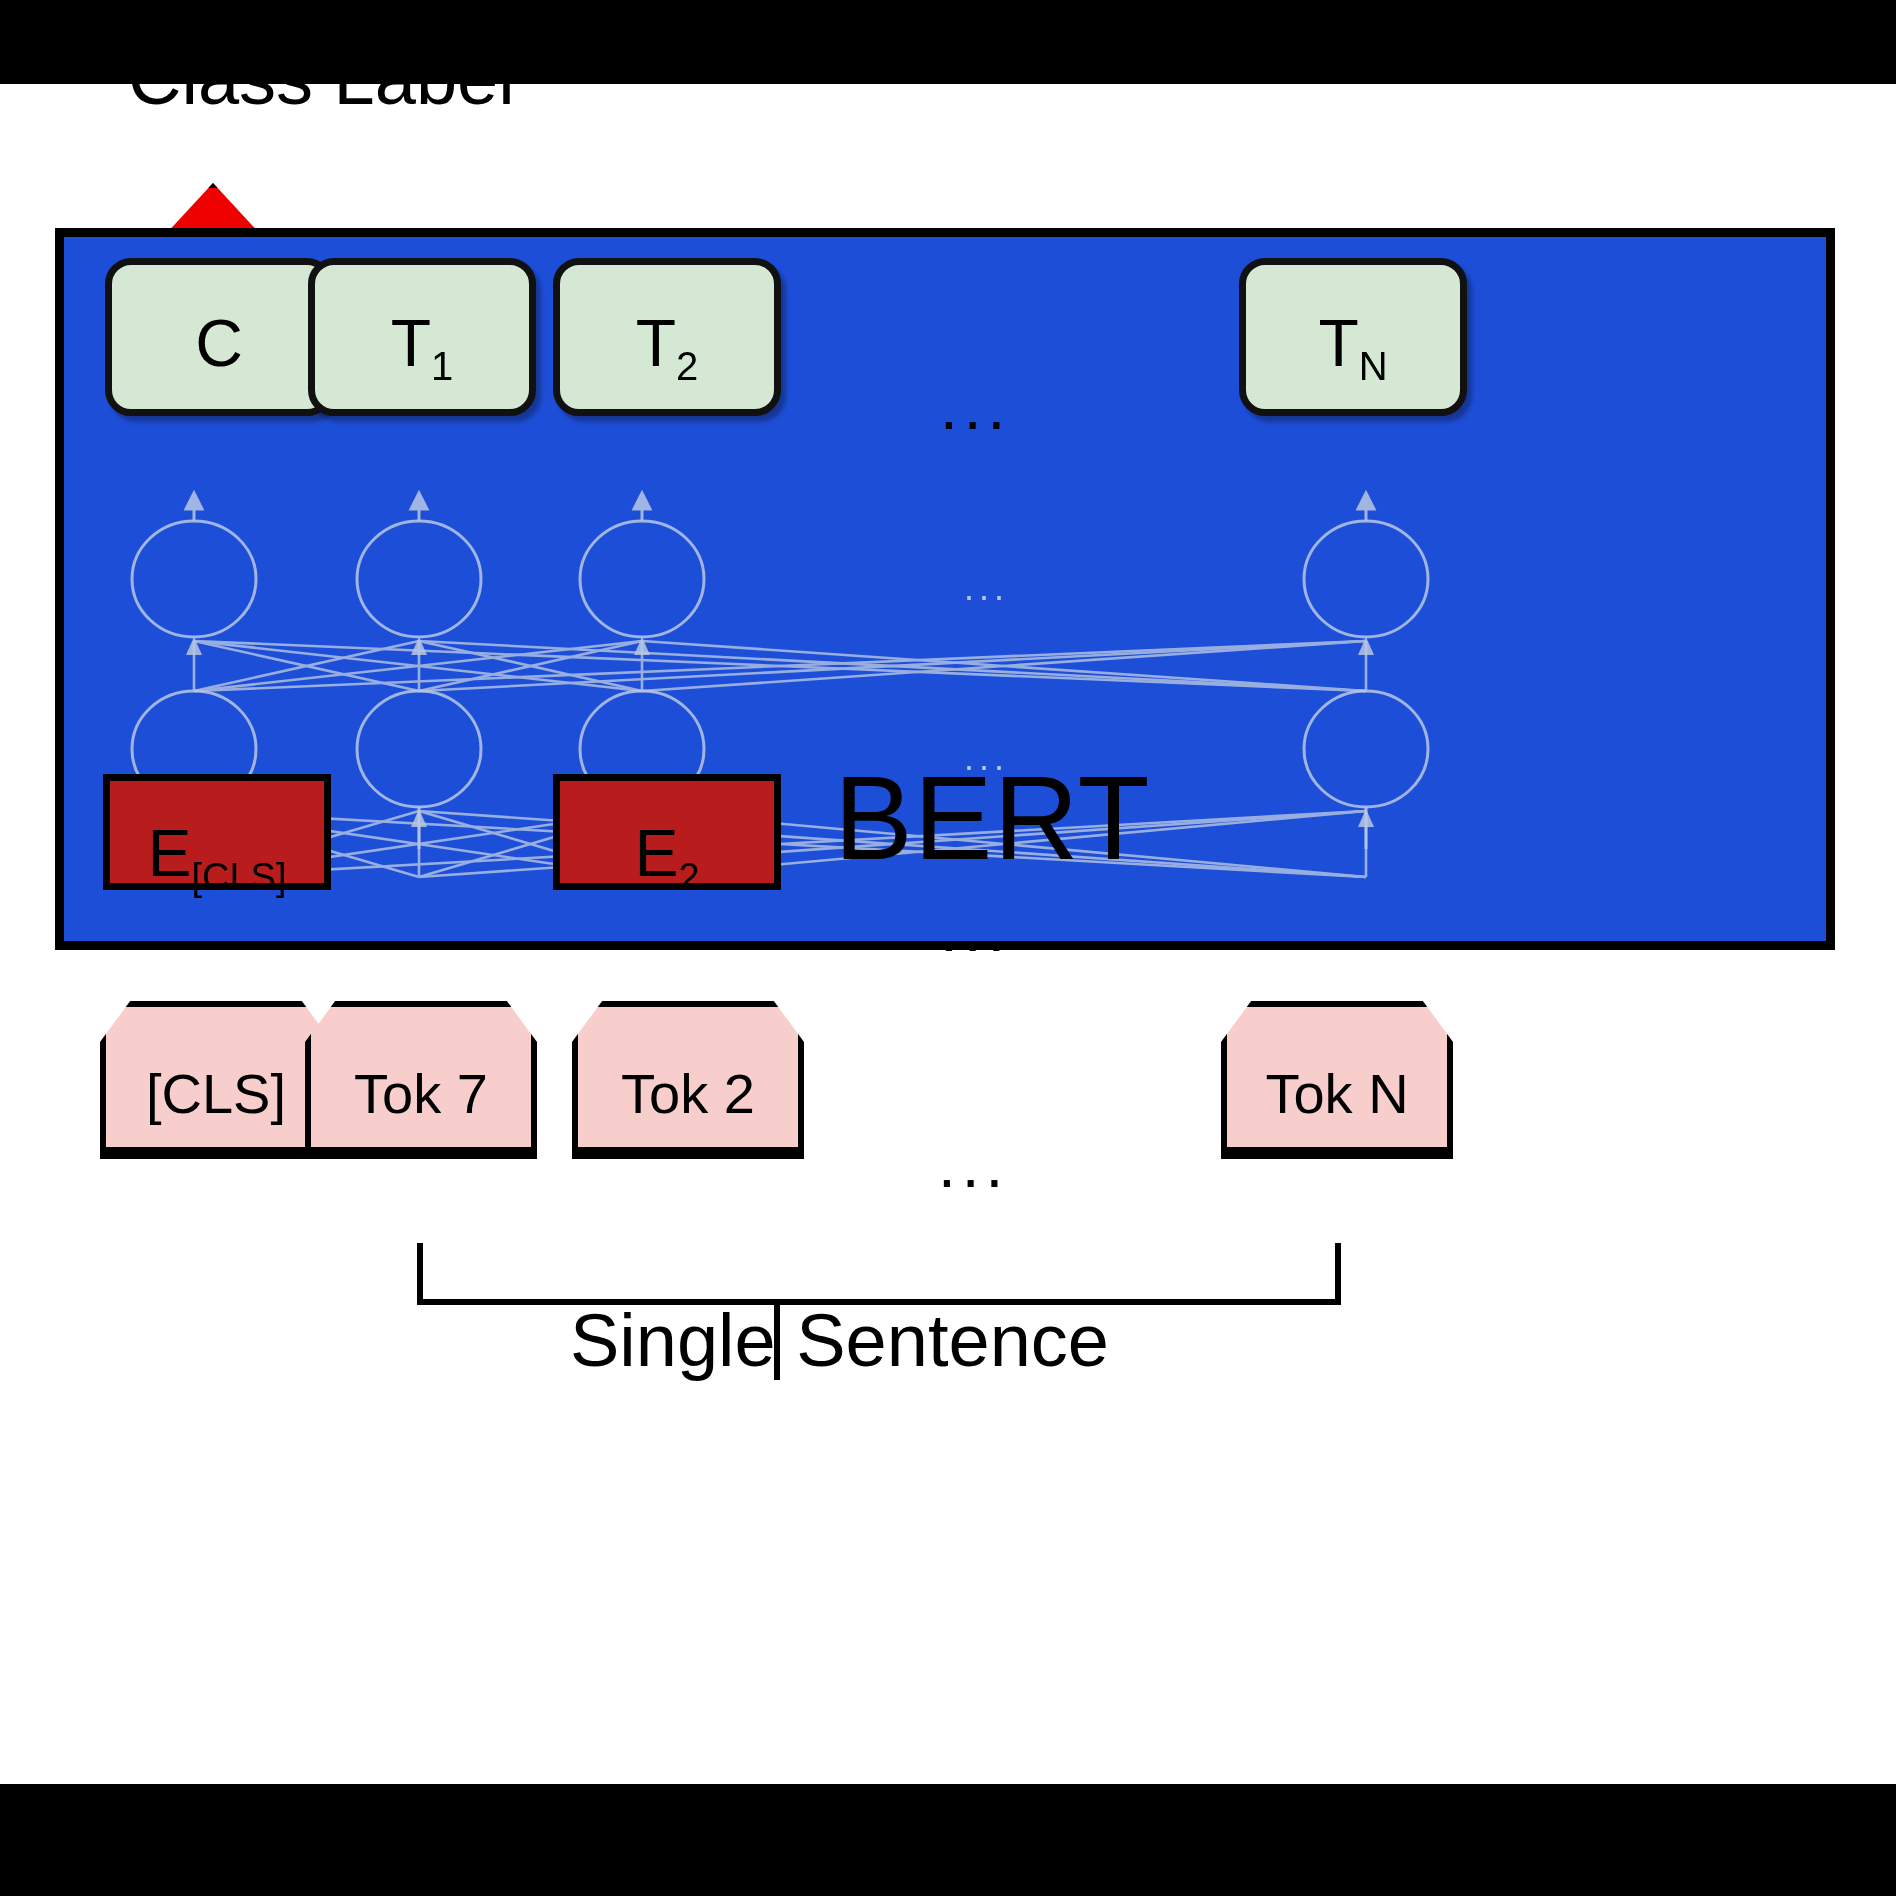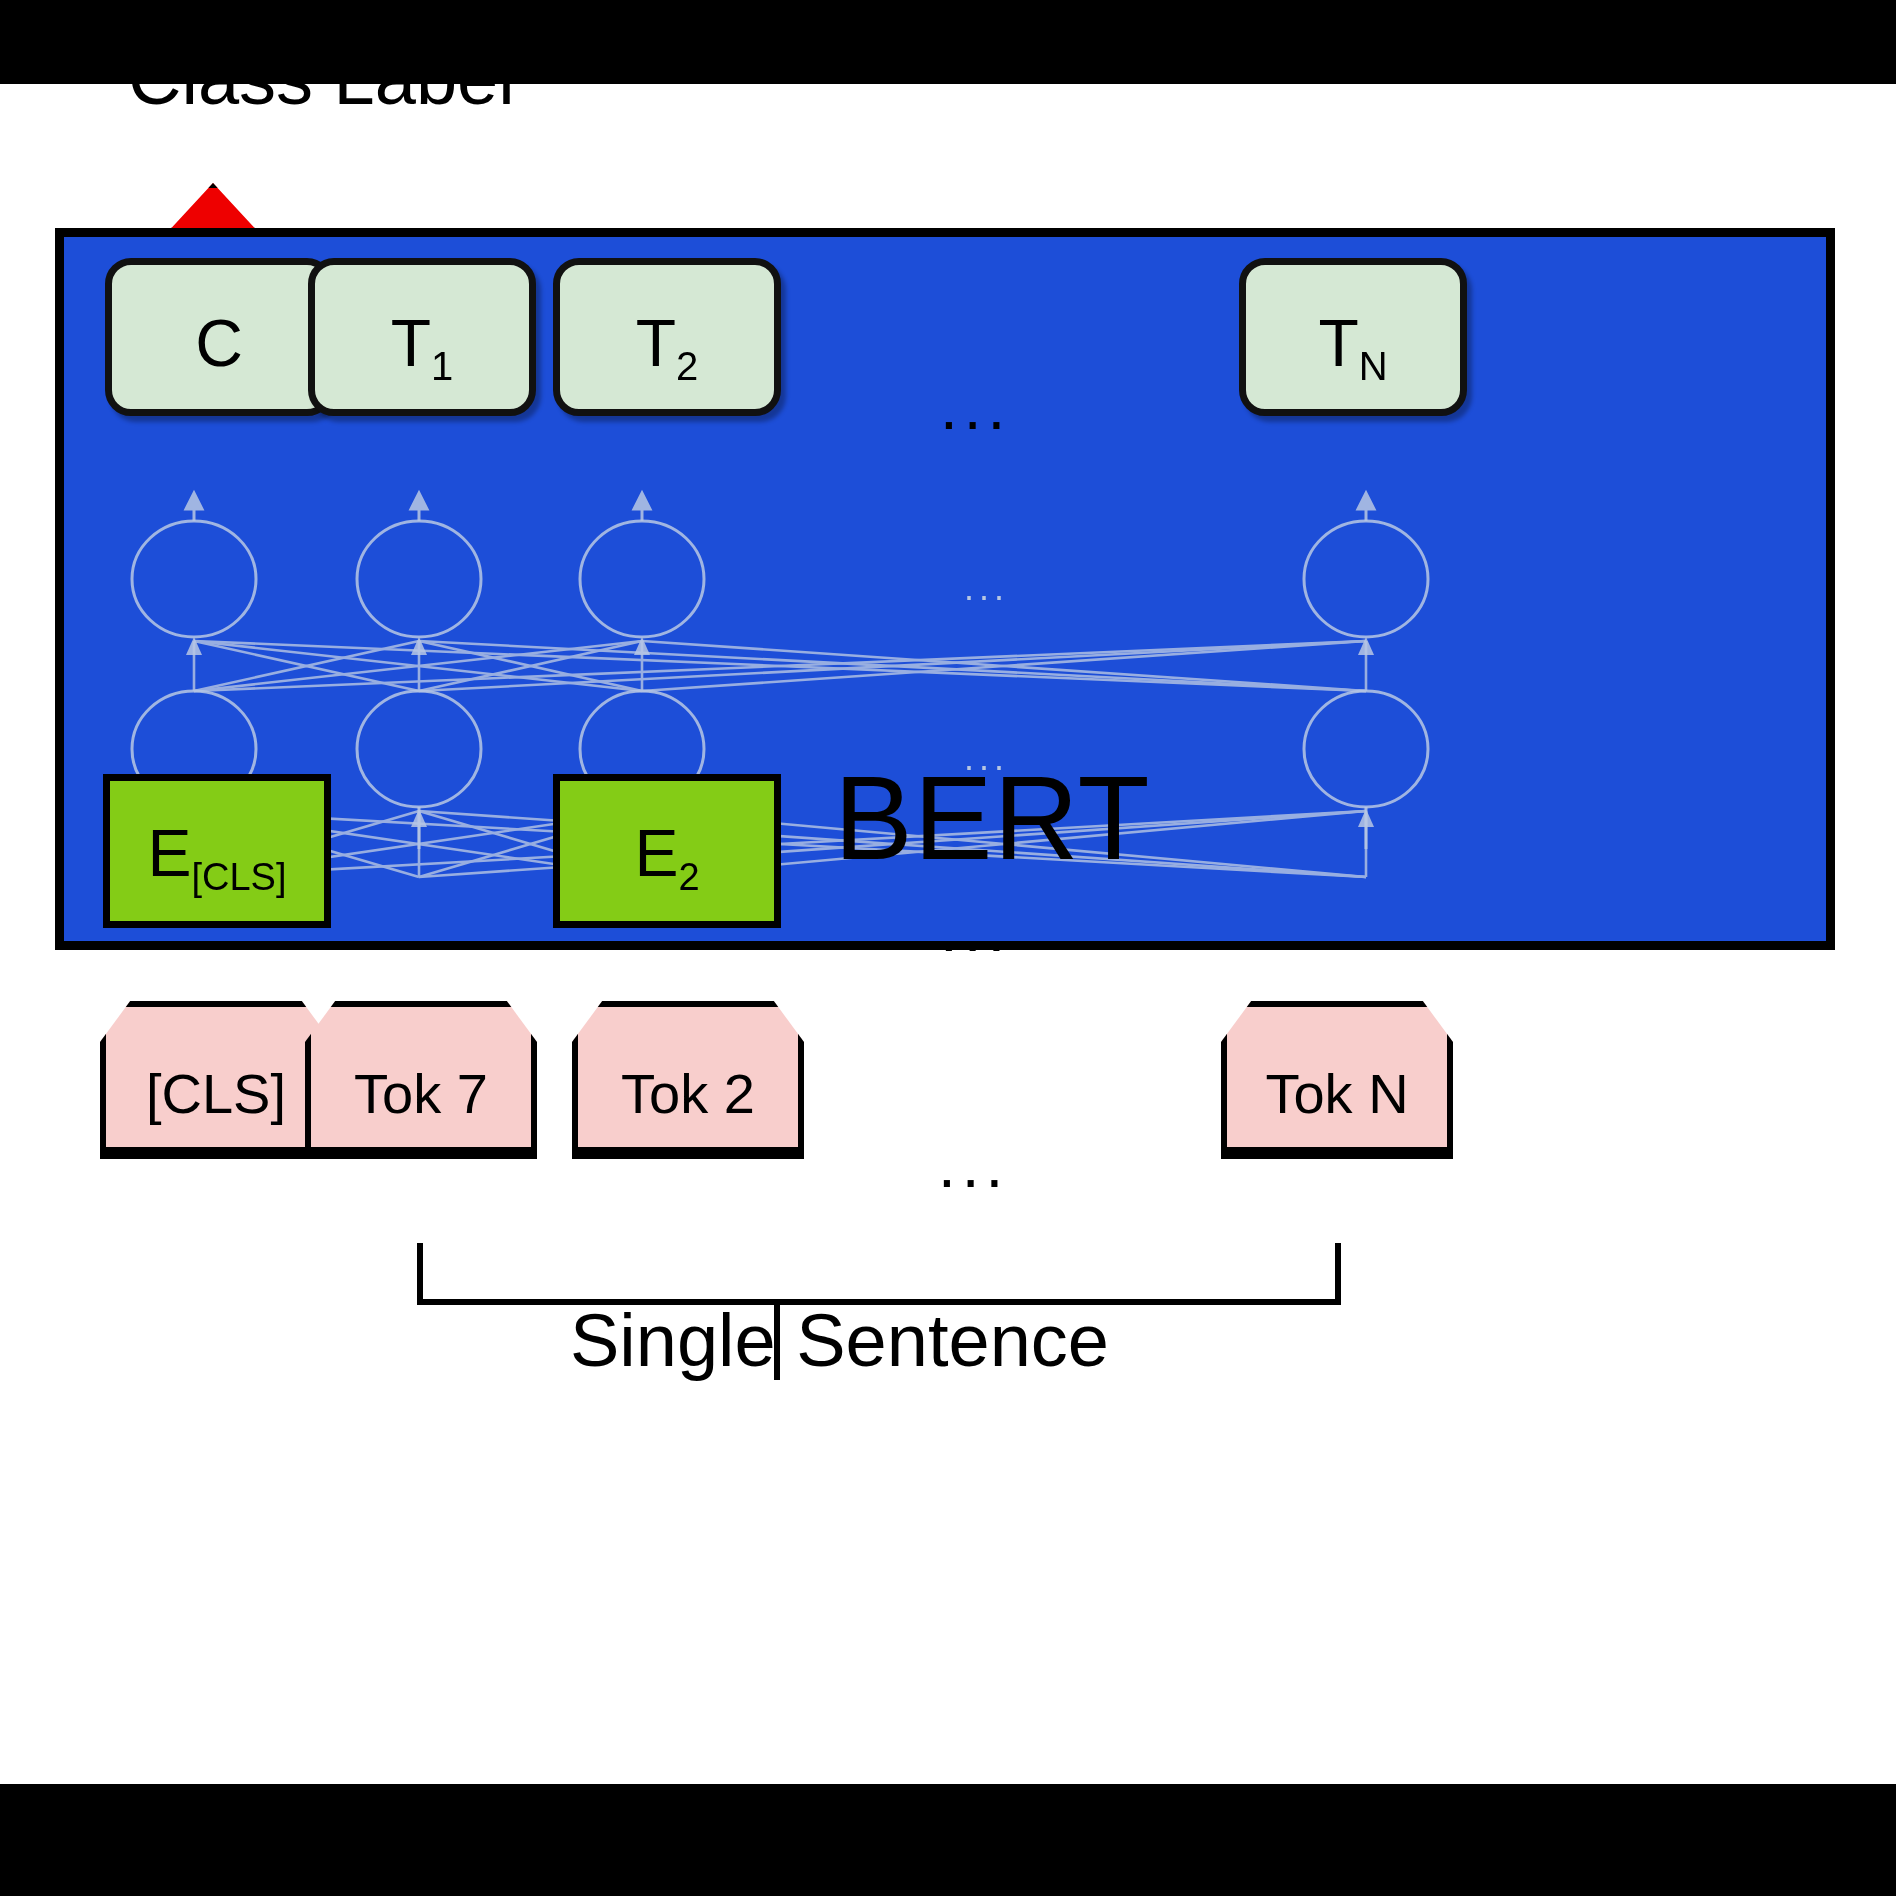--- a/index.html
+++ b/index.html
@@ -22,21 +22,21 @@
   #bert-word{position:absolute;left:770px;top:520px;font-size:118px;letter-spacing:1px;}
 
   
   .tbox{position:absolute;top:258px;width:228px;height:158px;background:#d5e8d4;
         border:7px solid #111;border-radius:26px;box-sizing:border-box;
         box-shadow:5px 6px 4px rgba(0,0,0,.30);}
   .tbox .lbl{position:absolute;left:0;right:0;top:40px;text-align:center;font-size:66px;}
   .sub{font-size:40px;vertical-align:sub;}
 
   
-  .ebox{position:absolute;top:774px;width:228px;height:154px;background:#84cc16;
+  .ebox{position:absolute;top:774px;width:228px;height:116px;background:#b91c1c;
         border:7px solid #000;box-sizing:border-box;}
   .ebox .lbl{position:absolute;left:0;right:0;top:34px;text-align:center;font-size:66px;}
   .ebox .lbl .sm{font-size:38px;vertical-align:sub;}
 
   
   .tokbox{position:absolute;top:1001px;width:232px;height:158px;}
   .tokbox .shape{position:absolute;inset:0;background:#f8cecc;
     border:6px solid #000;box-sizing:border-box;
     clip-path:polygon(0 26%,13% 0,87% 0,100% 26%,100% 100%,0 100%);}
   .tokbox .shape::after{content:"";position:absolute;left:0;right:0;bottom:0;height:6px;background:#000;}

